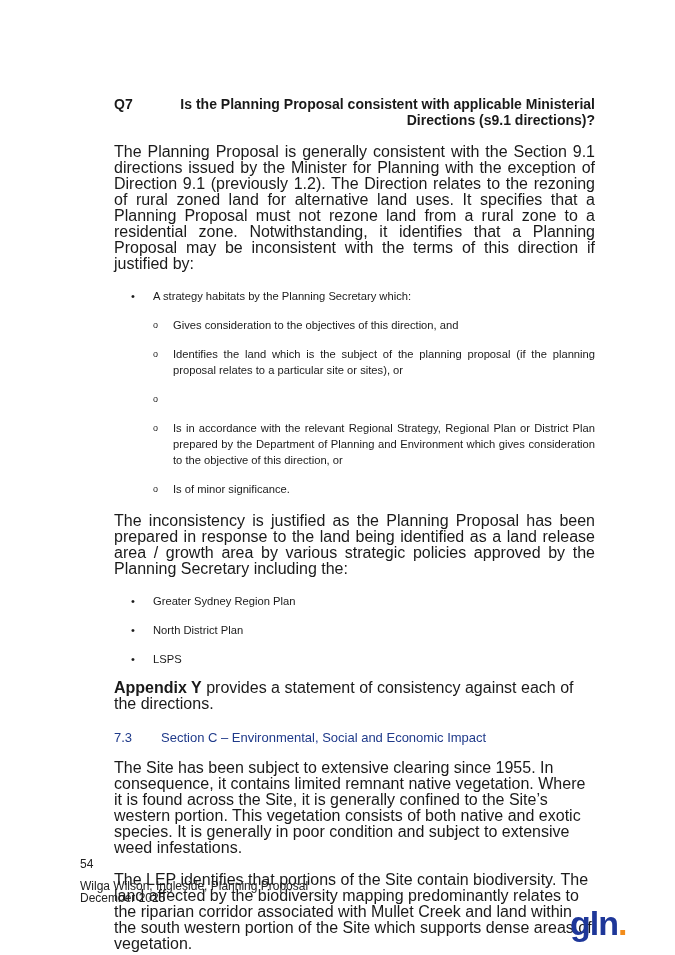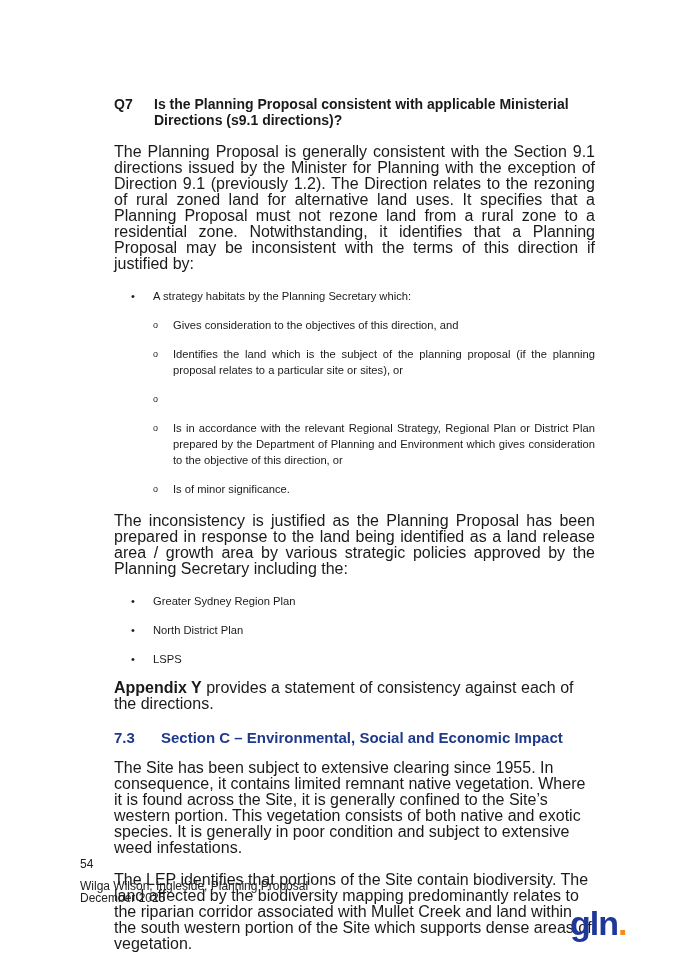--- a/index.html
+++ b/index.html
@@ -1,30 +1,30 @@
 <!DOCTYPE html>
 <html><head>
   <meta charset="utf-8">
   <style>
     html, body { margin: 0; padding: 0; background: #ffffff; }
     body { width: 675px; height: 955px; position: relative; overflow: hidden;
            font-family: "Liberation Sans", "DejaVu Sans", sans-serif; color: #1a1a1a; }
     .page { position: absolute; left: 114px; top: 96px; width: 481px; }
     .q { display: flex; font-weight: bold; font-size: 14px; line-height: 16px; margin-bottom: 16px; }
     .q .num { width: 40px; flex: 0 0 40px; }
-    .q .txt { flex: 1; }
+    .q .txt { flex: 1; text-align: right; }
     .q.justify .txt { text-align: justify; }
     p { margin: 0 0 16px 0; font-size: 16px; line-height: 16px; }
     p.justify { text-align: justify; }
     .l1 { display: flex; font-size: 11.2px; line-height: 16px; margin: 0 0 13px 0; padding-left: 17px; }
     .l1 .bul { width: 22px; flex: 0 0 22px; }
     .l2 { display: flex; font-size: 11.2px; line-height: 16px; margin: 0 0 13px 0; padding-left: 39px; text-align: justify; }
     .l2 .bul { width: 20px; flex: 0 0 20px; font-size: 9px; }
     .l2 .t { flex: 1; }
-    .h2 { display: flex; color: #1f3a8a; font-weight: bold; font-size: 15px; line-height: 20px; margin: 6px 0 12px 0; }
+    .h2 { display: flex; color: #1f3a8a; font-weight: normal; font-size: 13px; line-height: 20px; margin: 6px 0 12px 0; }
     .h2 .num { width: 47px; flex: 0 0 47px; }
     b { font-weight: bold; }
     .footer { position: absolute; left: 80px; top: 858px; font-size: 12px; line-height: 12px; color: #222; }
     .footer .pg { margin-bottom: 10px; }
     .logo { position: absolute; left: 570px; top: 904px; font-size: 34px; font-weight: bold; color: #1e3799; letter-spacing: -1px; line-height: 38px; }
     .logo .dot { color: #f28c1a; }
   </style>
 </head>
 <body>
 

